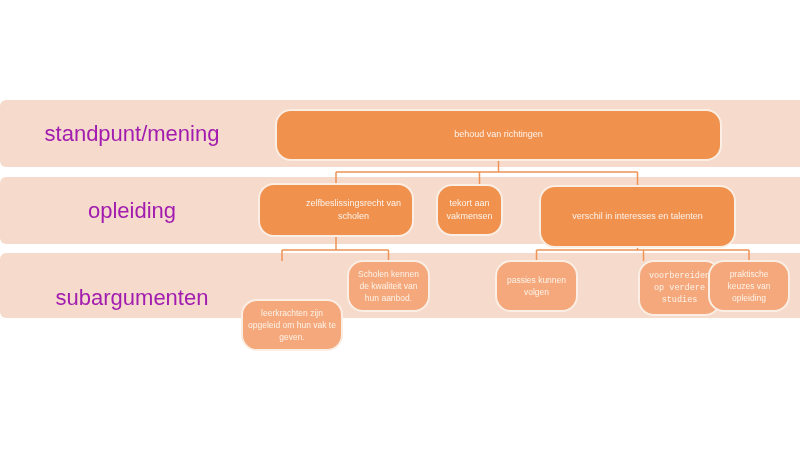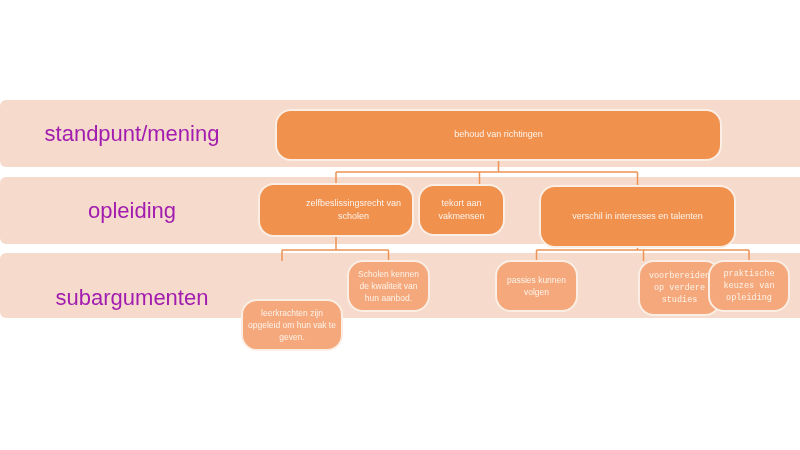--- a/index.html
+++ b/index.html
@@ -71,22 +71,22 @@
 
   <svg id="connectors" viewBox="0 0 800 450">
     <path d="M498.5 160 V172 M336 172 H637.5 M336 172 V184 M479.5 172 V185 M637.5 172 V186"></path>
     <path d="M336 237 V250 M282 250 H388.5 M282 250 V261 M388.5 250 V261"></path>
     <path d="M637.5 238 V250 M536.5 250 H749 M536.5 250 V261 M643.5 250 V261 M749 250 V261"></path>
   </svg>
 
   <div class="node" style="left:275px;top:109px;width:447px;height:52px;">behoud van richtingen</div>
 
   <div class="node" style="left:258px;top:183px;width:156px;height:54px;padding-left:40px;">zelfbeslissingsrecht van scholen</div>
-  <div class="node" style="left:418px;top:184px;width:87px;height:52px;">tekort aan vakmensen</div>
+  <div class="node" style="left:436px;top:184px;width:67px;height:52px;">tekort aan vakmensen</div>
   <div class="node" style="left:539px;top:185px;width:197px;height:63px;">verschil in interesses en talenten</div>
 
   <div class="node subnode" style="left:241px;top:260px;width:102px;height:52px;margin-top:39px;">leerkrachten zijn opgeleid om hun vak te geven.</div>
   <div class="node subnode" style="left:347px;top:260px;width:83px;height:52px;">Scholen kennen de kwaliteit van hun aanbod.</div>
   <div class="node subnode" style="left:495px;top:260px;width:83px;height:52px;">passies kunnen volgen</div>
   <div class="node subnode" style="left:638px;top:260px;width:83px;height:56px;font-family:Liberation Mono, monospace;">voorbereiden op verdere studies</div>
-  <div class="node subnode" style="left:708px;top:260px;width:82px;height:52px;font-family:Liberation Mono, monospace;">praktische keuzes van opleiding</div>
+  <div class="node subnode" style="left:708px;top:260px;width:82px;height:52px;">praktische keuzes van opleiding</div>
 
 </div>
 
 </body></html>

